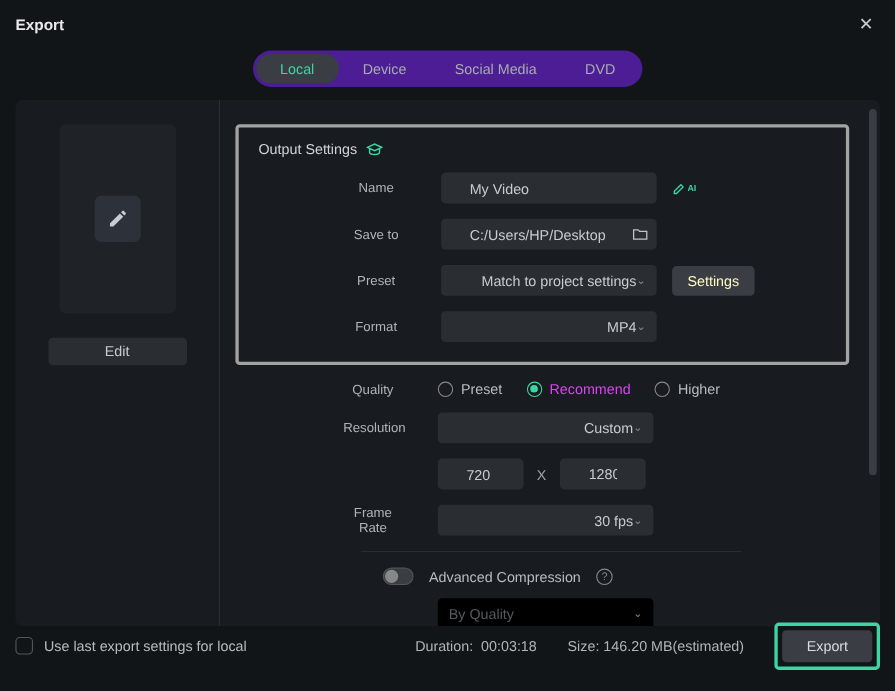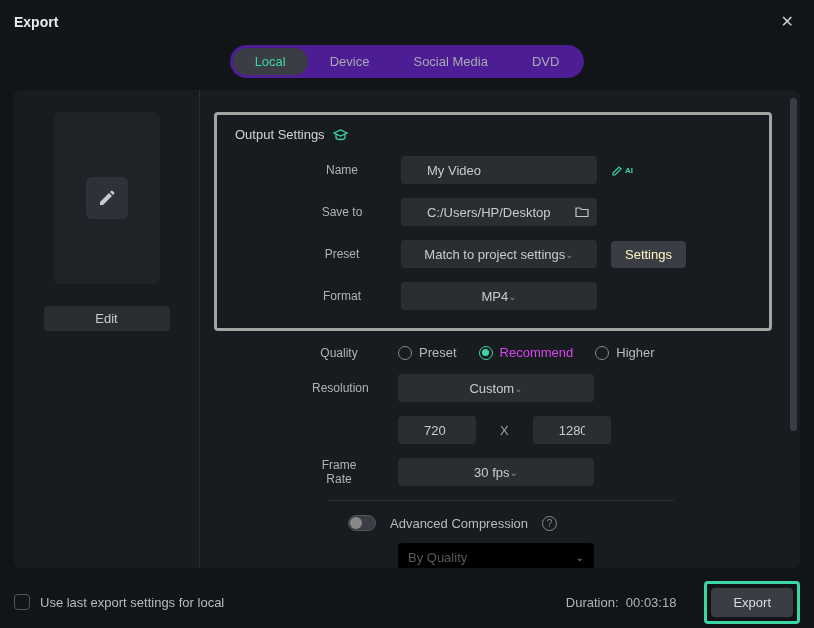--- a/index.html
+++ b/index.html
@@ -76,21 +76,21 @@
 .form-row:last-child { margin-bottom: 0; }
 .form-label { width: 86px; text-align: center; padding-right: 32px; color: #b0b4b8; font-size: 12px; }
 .input {
   background: #2a2e33; border: none; color: #c8ccd0; padding: 6px 26px;
   border-radius: 4px; font-size: 13px; width: 196px; height: 28px;
 }
 .input.wide { width: 196px; }
 .select {
   background: #2a2e33; border: none; color: #c8ccd0; padding: 6px 10px;
   border-radius: 4px; font-size: 13px; width: 196px; height: 28px;
-  display: flex; justify-content: center; align-items: center;
+  display: flex; justify-content: flex-end; align-items: center;
 }
 .chev { color: #888; font-size: 10px; }
 .ai-icon { margin-left: 14px; color: #3dd6a3; font-size: 11px; display: flex; align-items: center; gap: 1px; }
 .folder-icon { margin-left: -22px; color: #c0c4c8; font-size: 12px; z-index: 1; cursor: pointer; }
 .settings-btn {
   background: #3a3e44; border: none; color: #fef9c3; padding: 6px 14px;
   border-radius: 4px; margin-left: 14px; font-size: 13px; cursor: pointer;
 }
 
 .under-hilite { padding-left: 18px; padding-right: 18px; }
@@ -99,21 +99,21 @@
 .radio-dot {
   width: 14px; height: 14px; border: 1.5px solid #888; border-radius: 50%;
   display: flex; align-items: center; justify-content: center;
 }
 .radio.active .radio-dot { border-color: #3dd6a3; }
 .radio.active .radio-dot::after {
   content: ''; width: 7px; height: 7px; background: #3dd6a3; border-radius: 50%;
 }
 .radio.active { color: #d946ef; }
 
-.res-inputs { display: flex; align-items: center; gap: 24px; }
+.res-inputs { display: flex; align-items: center; gap: 12px; }
 .res-inputs .input { width: 78px; text-align: left; }
 .res-x { color: #a0a4a8; }
 
 .hr { border: none; border-top: 1px solid #2a2e33; margin: 12px 80px 14px 96px; }
 
 .toggle-row { display: flex; align-items: center; gap: 14px; padding-left: 116px; margin-bottom: 12px; }
 .toggle {
   width: 28px; height: 16px; background: #3a3e44; border-radius: 9px;
   position: relative; cursor: pointer; border: 1px solid #555;
 }
@@ -126,21 +126,21 @@
   display: flex; align-items: center; justify-content: center; font-size: 10px; color: #888;
 }
 
 .disabled-sel {
   background: #000000; color: #565a5e; width: 196px; height: 28px;
   border-radius: 4px; padding: 6px 10px; font-size: 13px;
   display: flex; justify-content: space-between; align-items: center;
 }
 
 .footer {
-  position: absolute; bottom: 0; left: 0; right: 0; height: 52px;
+  position: absolute; bottom: 15px; left: 0; right: 0; height: 52px;
   display: flex; justify-content: space-between;
   padding: 0 14px;
 }
 .footer-left { display: flex; align-items: center; gap: 10px; }
 .checkbox {
   width: 16px; height: 16px; border: 1.5px solid #555; border-radius: 4px;
 }
 .footer-info { display: flex; gap: 28px; align-items: center; color: #b0b4b8; font-size: 13px; }
 .export-hilite {
   border: 3px solid #3dd6a3; border-radius: 4px; padding: 4px;
@@ -298,17 +298,18 @@
   </div>
 </div>
 
 <div class="footer">
   <div class="footer-left">
     <div class="checkbox"></div>
     <span>Use last export settings for local</span>
   </div>
   <div class="footer-info">
     <span><span>Duration:</span>&nbsp;&nbsp;<span>00:03:18</span></span>
+    <span><span>Size:</span> <span>146.20 MB(estimated)</span></span>
     <span class="export-hilite">
       <button class="export-btn">Export</button>
     </span>
   </div>
 </div>
 
 </body></html>

